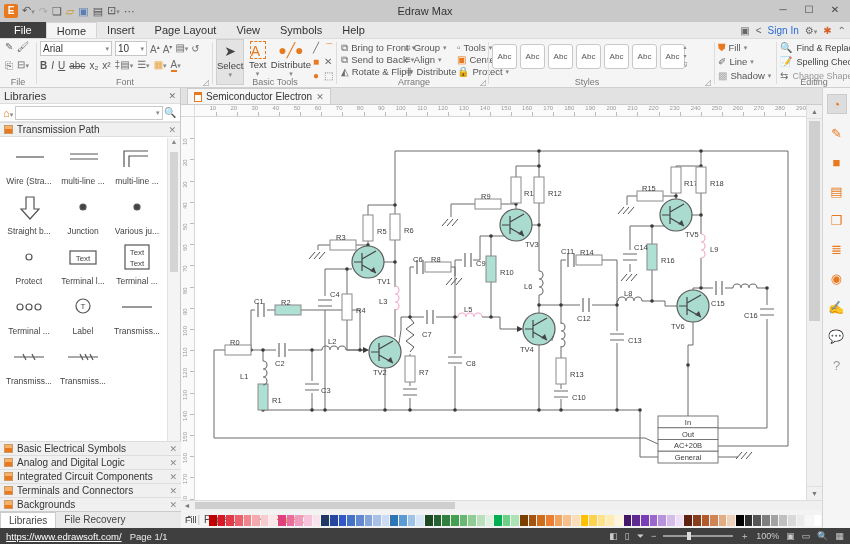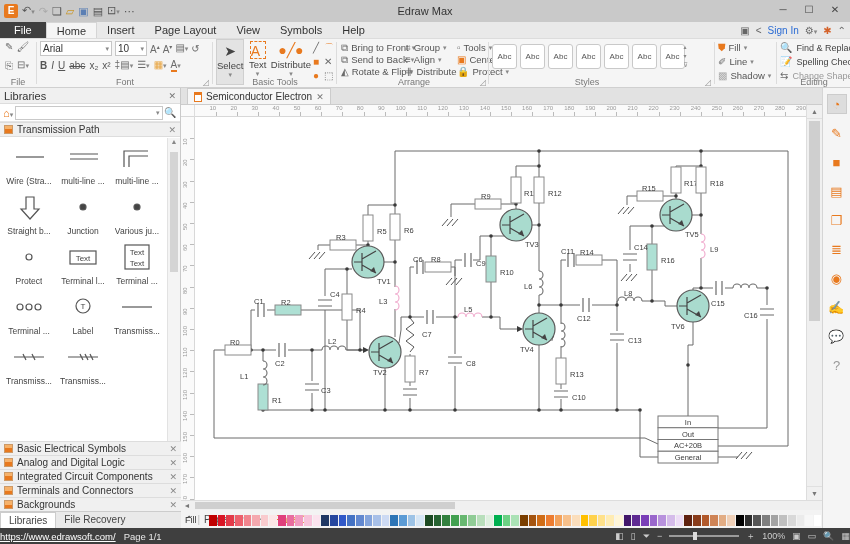--- a/index.html
+++ b/index.html
@@ -94,21 +94,21 @@
   .palette .sw { flex:1; min-width:0; }
   .fill-label { position:absolute; left:4px; top:427px; font-size:9px; color:#333; }
 
   
   .rightpanel { position:absolute; left:822px; top:88px; width:28px; height:440px; background:#f5f5f5; border-left:1px solid #d5d5d5; display:flex; flex-direction:column; align-items:center; padding-top:6px; gap:9px; }
   .rp-ic { width:20px; height:20px; display:flex; align-items:center; justify-content:center; color:#e8791e; font-size:13px; }
   .rp-ic.hl { background:#ddd; border:1px solid #ccc; }
   .rp-ic.grey { color:#999; }
 
   
-  .statusbar { position:absolute; left:0; top:528px; width:850px; height:16px; background:#3f3f3f; color:#e8e8e8; display:flex; align-items:center; font-size:9.5px; padding:0 0; gap:8px; }
+  .statusbar { position:absolute; left:0; top:528px; width:850px; height:16px; background:#3f3f3f; color:#e8e8e8; display:flex; align-items:center; font-size:9.5px; padding:0 6px; gap:8px; }
   .statusbar .url { text-decoration:underline; color:#fff; }
   .sb-right { margin-left:auto; display:flex; align-items:center; gap:7px; color:#ccc; font-size:9px; }
   .slider { width:70px; height:2px; background:#9a9a9a; position:relative; }
   .slider .knob { position:absolute; left:24px; top:-3px; width:4px; height:8px; background:#ddd; }
 </style>
 </head>
 <body>
 
 <div id="app">
 

